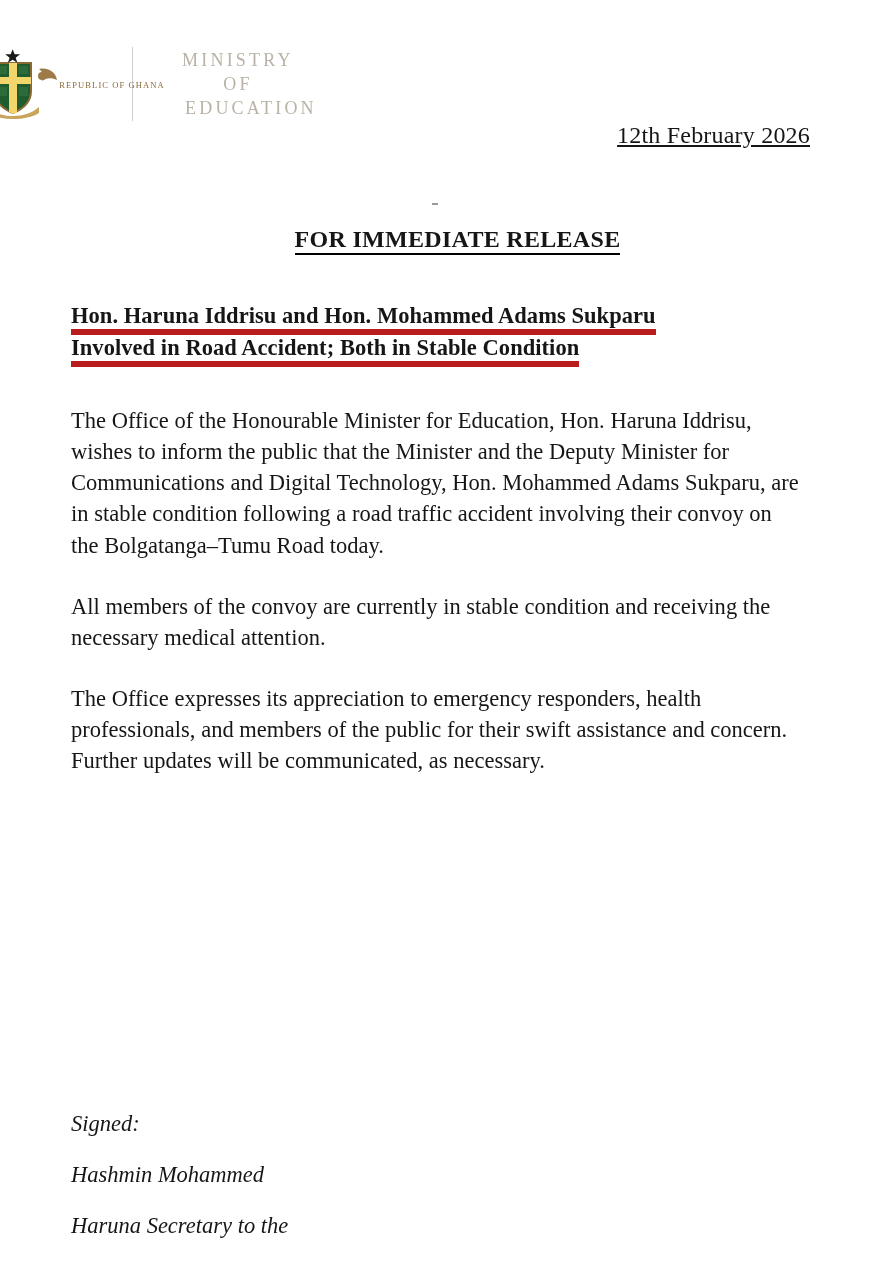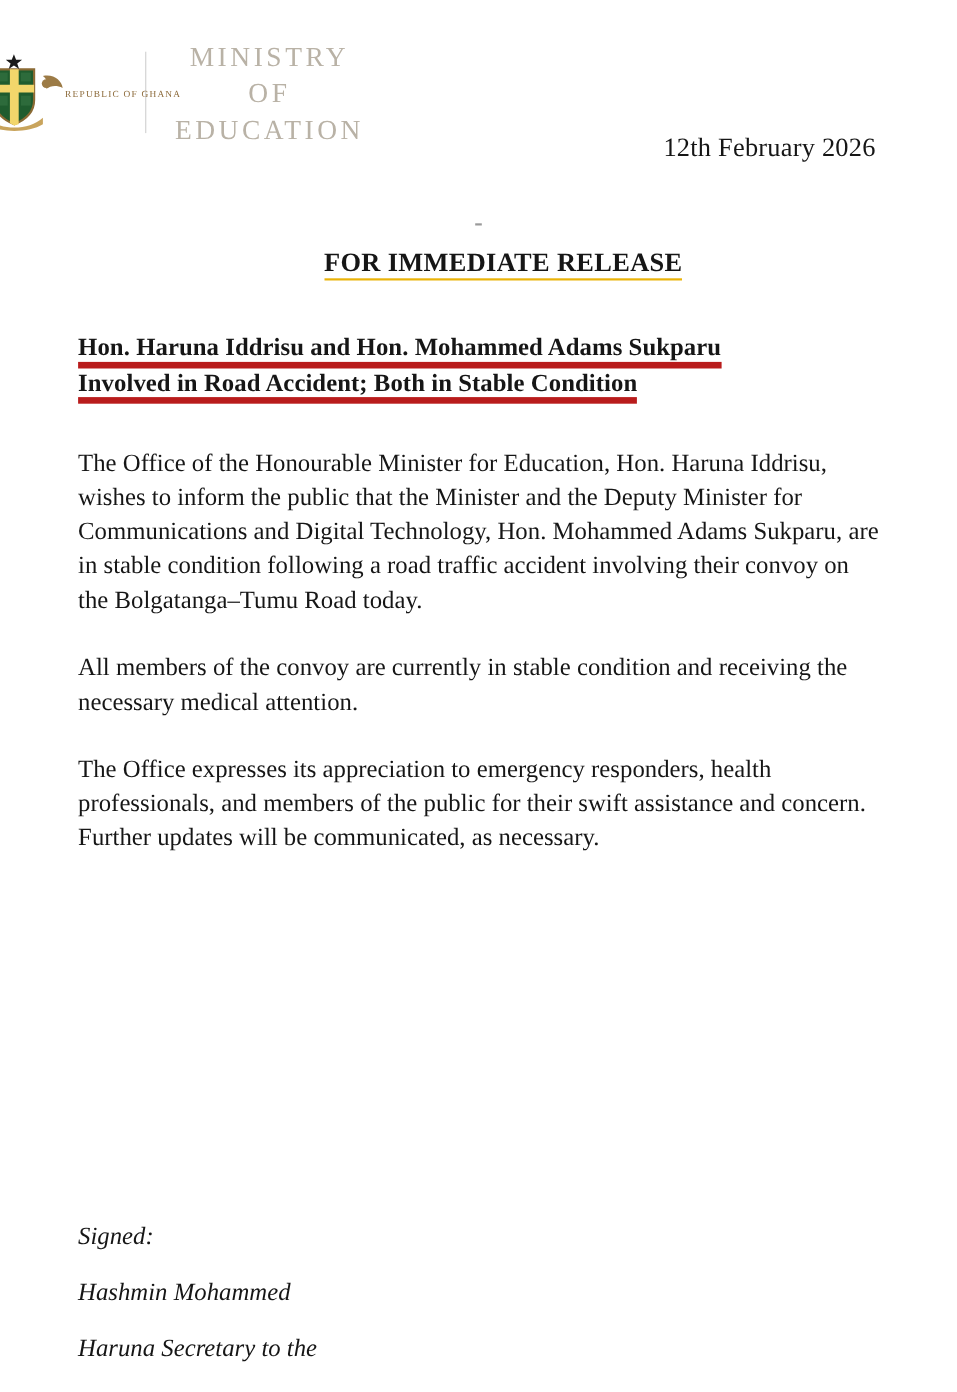--- a/index.html
+++ b/index.html
@@ -61,36 +61,37 @@
     height: 74px;
     background: #cfcfcf;
     margin: 0 26px 0 8px;
   }
 
   .ministry {
     font-family: "Liberation Serif", serif;
     color: #b9b2a6;
     letter-spacing: 3.2px;
     line-height: 1.32;
-    font-size: 25px;
+    font-size: 18px;
     text-align: center;
     padding-top: 2px;
   }
   .ministry .l1 { display: block; }
   .ministry .l2 { display: block; }
-  .ministry .l3 { display: block; }
+  .ministry .l3 { display: block; margin-left: 26px; }
 
   
   .date {
     position: absolute;
     top: 122px;
-    right: 74px;
+    right: 60px;
     font-size: 24px;
     letter-spacing: 0.2px;
     white-space: nowrap;
+    text-decoration: underline;
   }
 
   
   .stray-mark {
     position: absolute;
     top: 203px;
     left: 432px;
     width: 6px;
     height: 2px;
     background: #9a9a9a;
@@ -101,21 +102,21 @@
     position: absolute;
     top: 226px;
     left: 0;
     width: 870px;
     text-align: center;
     font-size: 24px;
     font-weight: bold;
     letter-spacing: 0.3px;
   }
   .immediate span {
-    border-bottom: 2px solid #eab308;
+    border-bottom: 2px solid #000000;
     padding-bottom: 1px;
     margin-left: 45px;
   }
 
   .subject {
     position: absolute;
     top: 300px;
     left: 71px;
     width: 712px;
     font-size: 22.5px;

